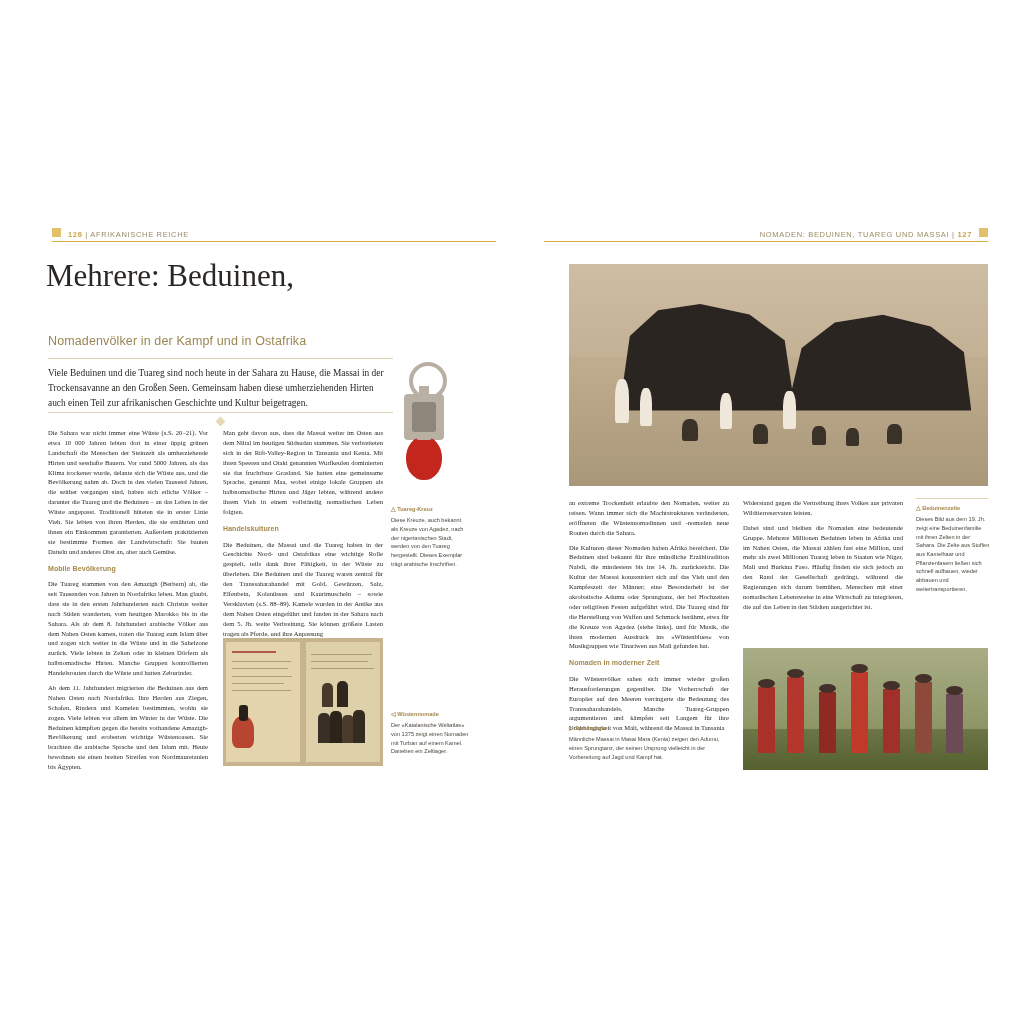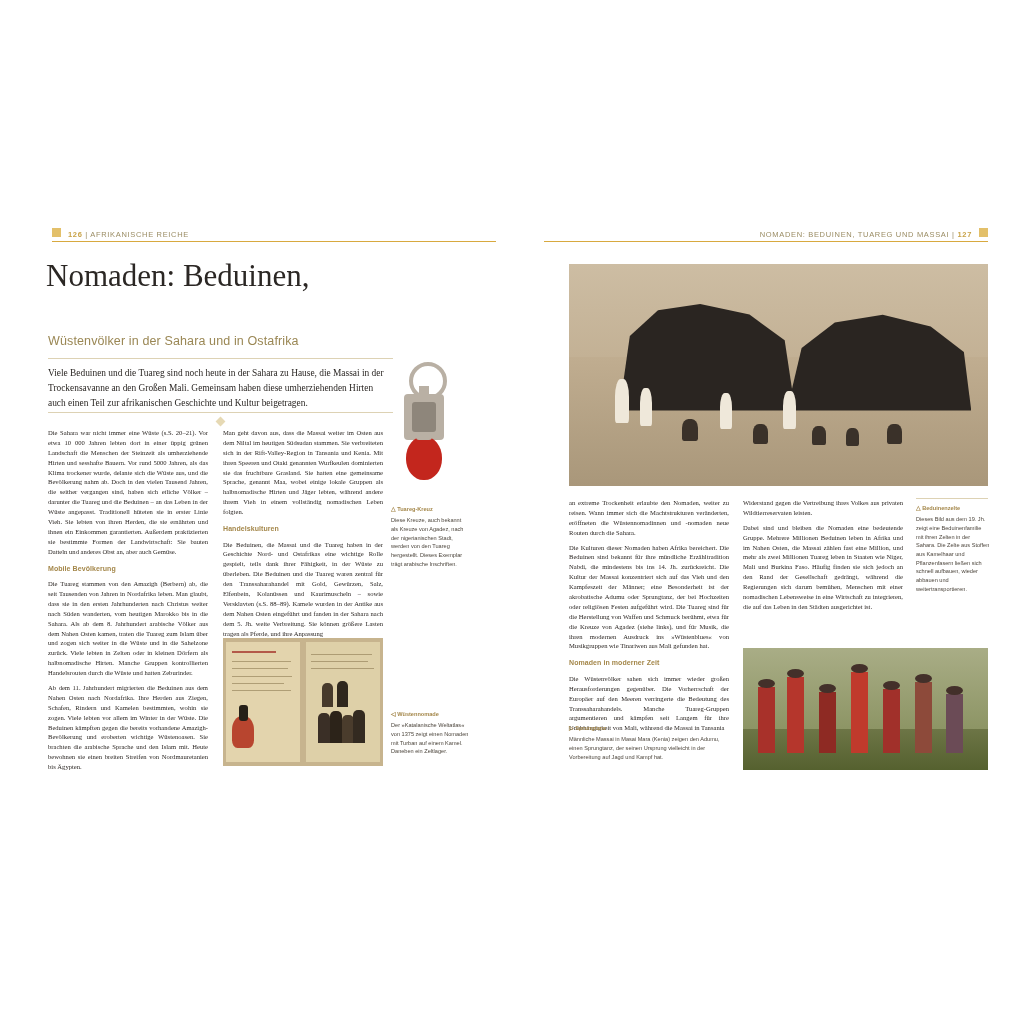--- a/index.html
+++ b/index.html
@@ -80,25 +80,25 @@
   <div class="rule" style="left:44px;top:241px;width:444px;"></div>
 
   <div class="folio" style="right:60px;top:230px;text-align:right;">
     <span>NOMADEN: BEDUINEN, TUAREG UND MASSAI</span>
     <span>|</span>
     <b>127</b>
   </div>
   <div class="rule" style="left:536px;top:241px;width:444px;"></div>
   <div class="sqr" style="left:971px;top:228px;"></div>
 
-  <div class="title" style="left:38px;top:258px;width:420px;">Nomaden: Beduinen,</div>
-  <div class="subtitle" style="left:40px;top:334px;width:430px;">Wüstenvölker in der Sahara und in Ostafrika</div>
+  <div class="title" style="left:38px;top:258px;width:420px;">Mehrere: Beduinen,</div>
+  <div class="subtitle" style="left:40px;top:334px;width:430px;">Nomadenvölker in der Kampf und in Ostafrika</div>
 
   <div class="thinline" style="left:40px;top:358px;width:345px;"></div>
-  <div class="standfirst" style="left:40px;top:366px;width:345px;">Viele Beduinen und die Tuareg sind noch heute in der Sahara zu Hause, die Massai in der Trockensavanne an den Großen Mali. Gemeinsam haben diese umherziehenden Hirten auch einen Teil zur afrikanischen Geschichte und Kultur beigetragen.</div>
+  <div class="standfirst" style="left:40px;top:366px;width:345px;">Viele Beduinen und die Tuareg sind noch heute in der Sahara zu Hause, die Massai in der Trockensavanne an den Großen Seen. Gemeinsam haben diese umherziehenden Hirten auch einen Teil zur afrikanischen Geschichte und Kultur beigetragen.</div>
   <div class="thinline" style="left:40px;top:412px;width:345px;"></div>
   <div class="diamond" style="left:209px;top:418px;"></div>
 
   <div class="col" style="left:40px;top:428px;width:160px;">
     <p>Die Sahara war nicht immer eine Wüste (s.S. 20–21). Vor etwa 10 000 Jahren lebten dort in einer üppig grünen Landschaft die Menschen der Steinzeit als umherziehende Hirten und sesshafte Bauern. Vor rund 5000 Jahren, als das Klima trockener wurde, delante sich die Wüste aus, und die Bevölkerung nahm ab. Doch in den vielen Tausend Jahren, die seither vergangen sind, haben sich etliche Völker – darunter die Tuareg und die Beduinen – an das Leben in der Wüste angepasst. Traditionell hüteten sie in erster Linie Vieh. Sie lebten von ihren Herden, die sie ernährten und ihnen ein Einkommen garantierten. Außerdem praktizierten sie bestimmte Formen der Landwirtschaft: Sie bauten Datteln und anderes Obst an, aber auch Gemüse.</p>
     <p class="subhead spaced">Mobile Bevölkerung</p>
     <p>Die Tuareg stammen von den Amazigh (Berbern) ab, die seit Tausenden von Jahren in Nordafrika leben. Man glaubt, dass sie in den ersten Jahrhunderten nach Christus weiter nach Süden wanderten, vom heutigen Marokko bis in die Sahara. Als ab dem 8. Jahrhundert arabische Völker aus dem Nahen Osten kamen, traten die Tuareg zum Islam über und zogen sich weiter in die Wüste und in die Sahelzone zurück. Viele lebten in Zelten oder in kleinen Dörfern als halbnomadische Hirten. Manche Gruppen kontrollierten Handelsrouten durch die Wüste und hatten Zeburinder.</p>
     <p>Ab dem 11. Jahrhundert migrierten die Beduinen aus dem Nahen Osten nach Nordafrika. Ihre Herden aus Ziegen, Schafen, Rindern und Kamelen bestimmten, wohin sie zogen. Viele lebten vor allem im Winter in der Wüste. Die Beduinen kämpften gegen die bereits vorhandene Amazigh-Bevölkerung und eroberten wichtige Wüstenoasen. Sie brachten die arabische Sprache und den Islam mit. Heute bewohnen sie einen breiten Streifen von Nordmauretanien bis Ägypten.</p>
   </div>
 

